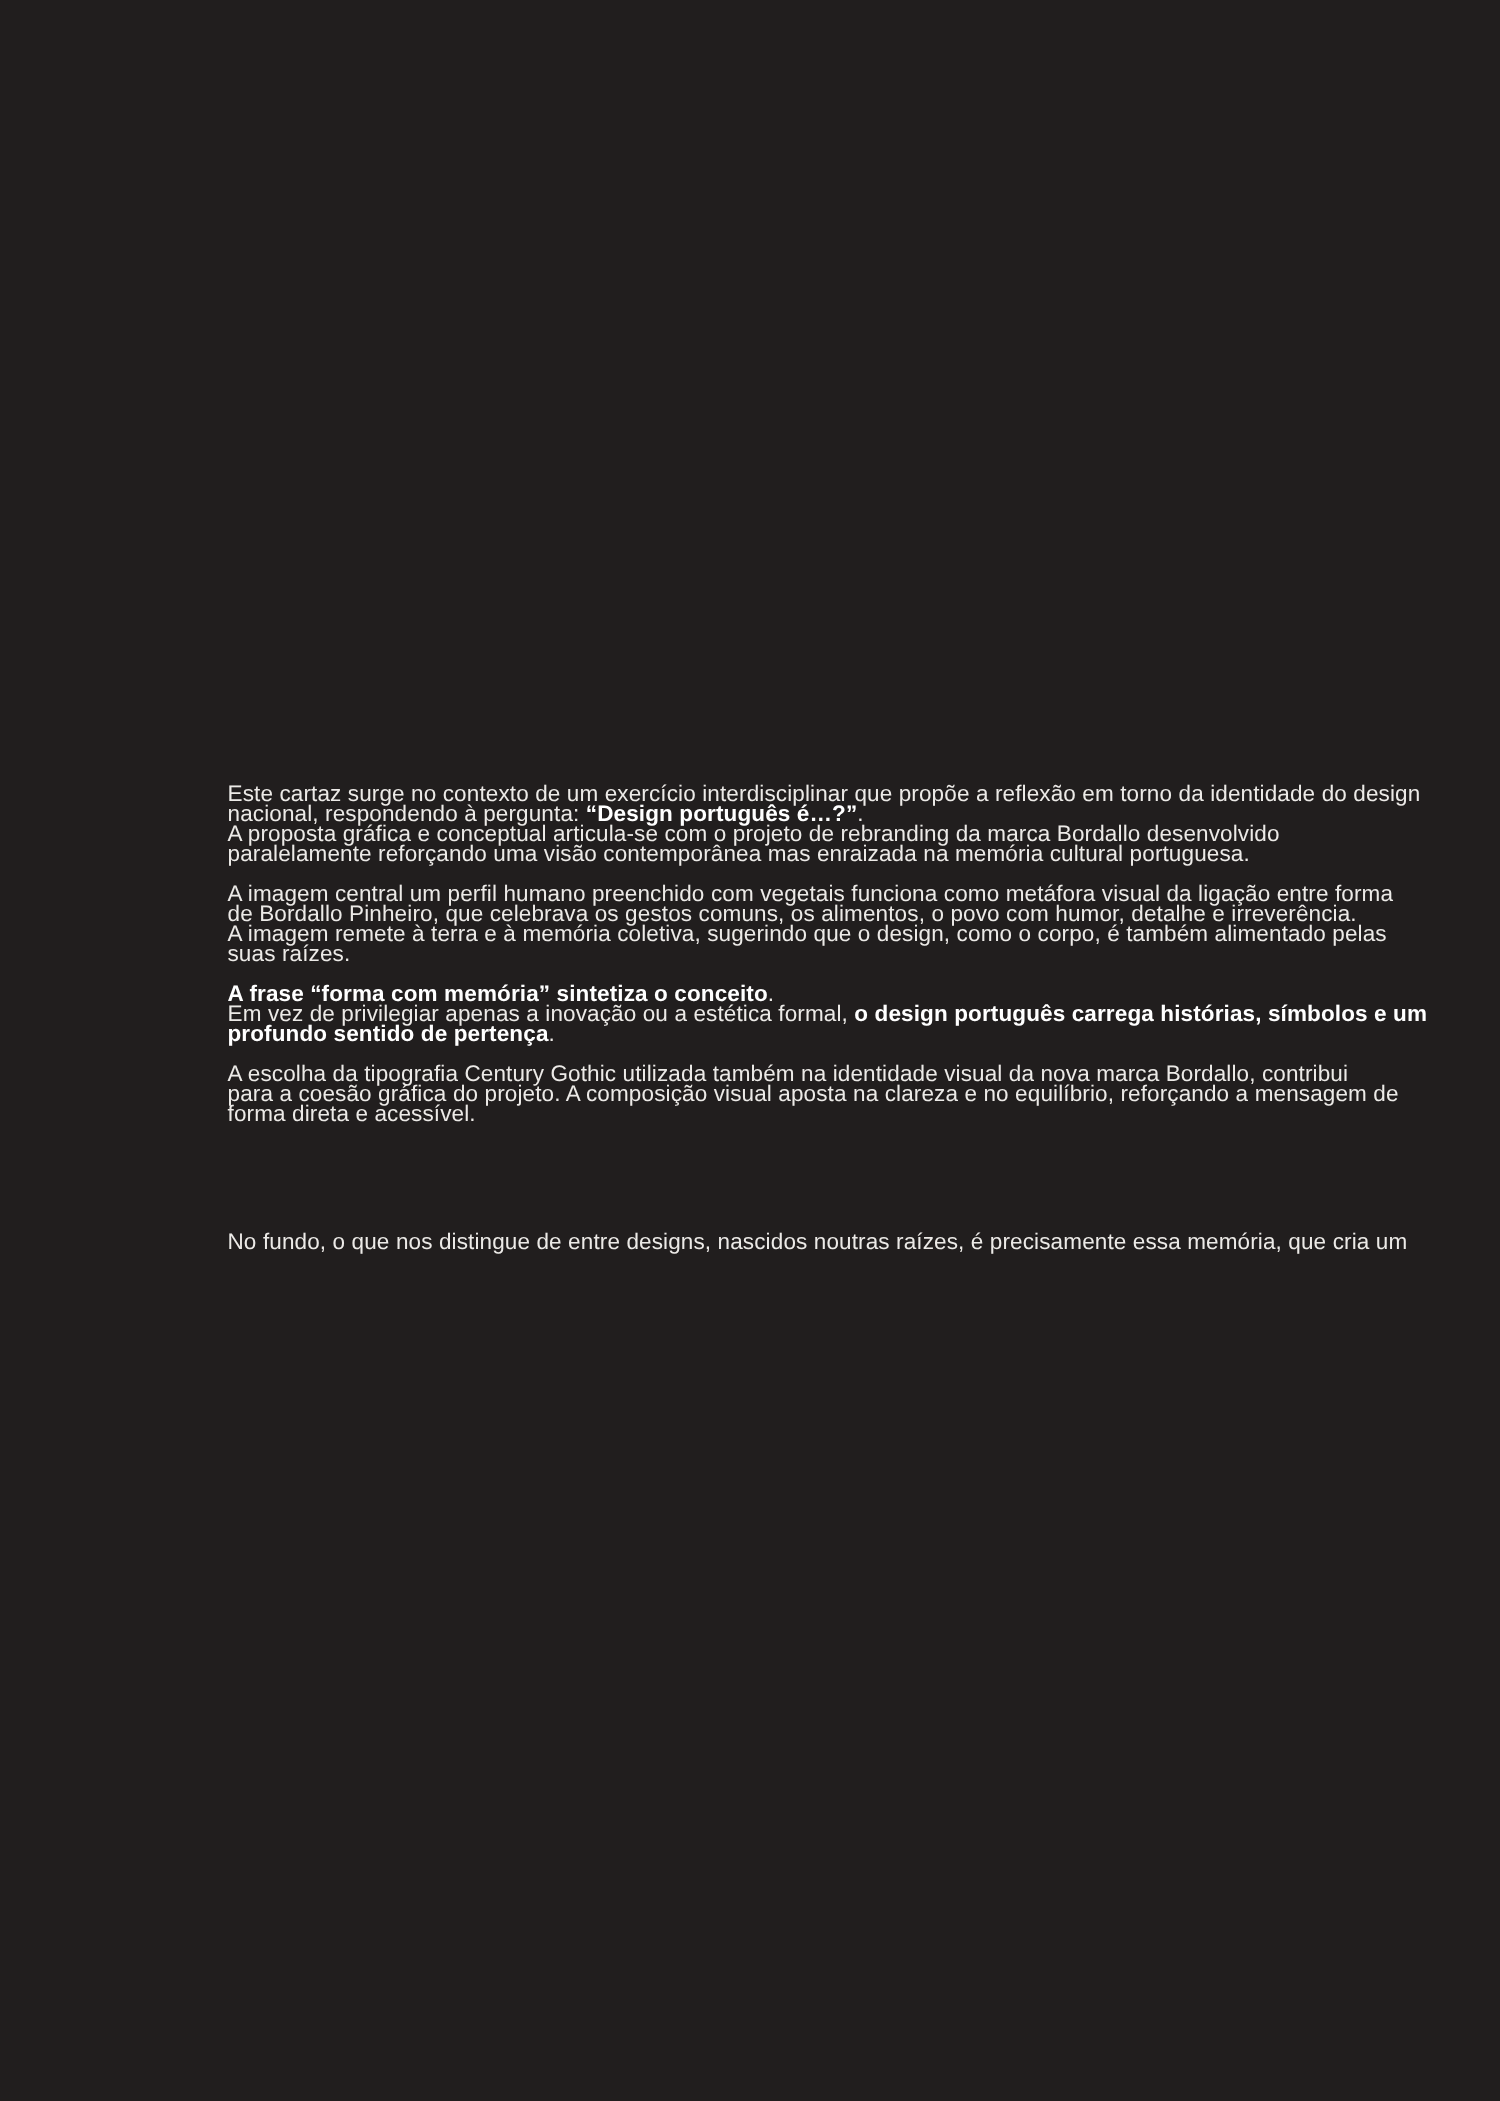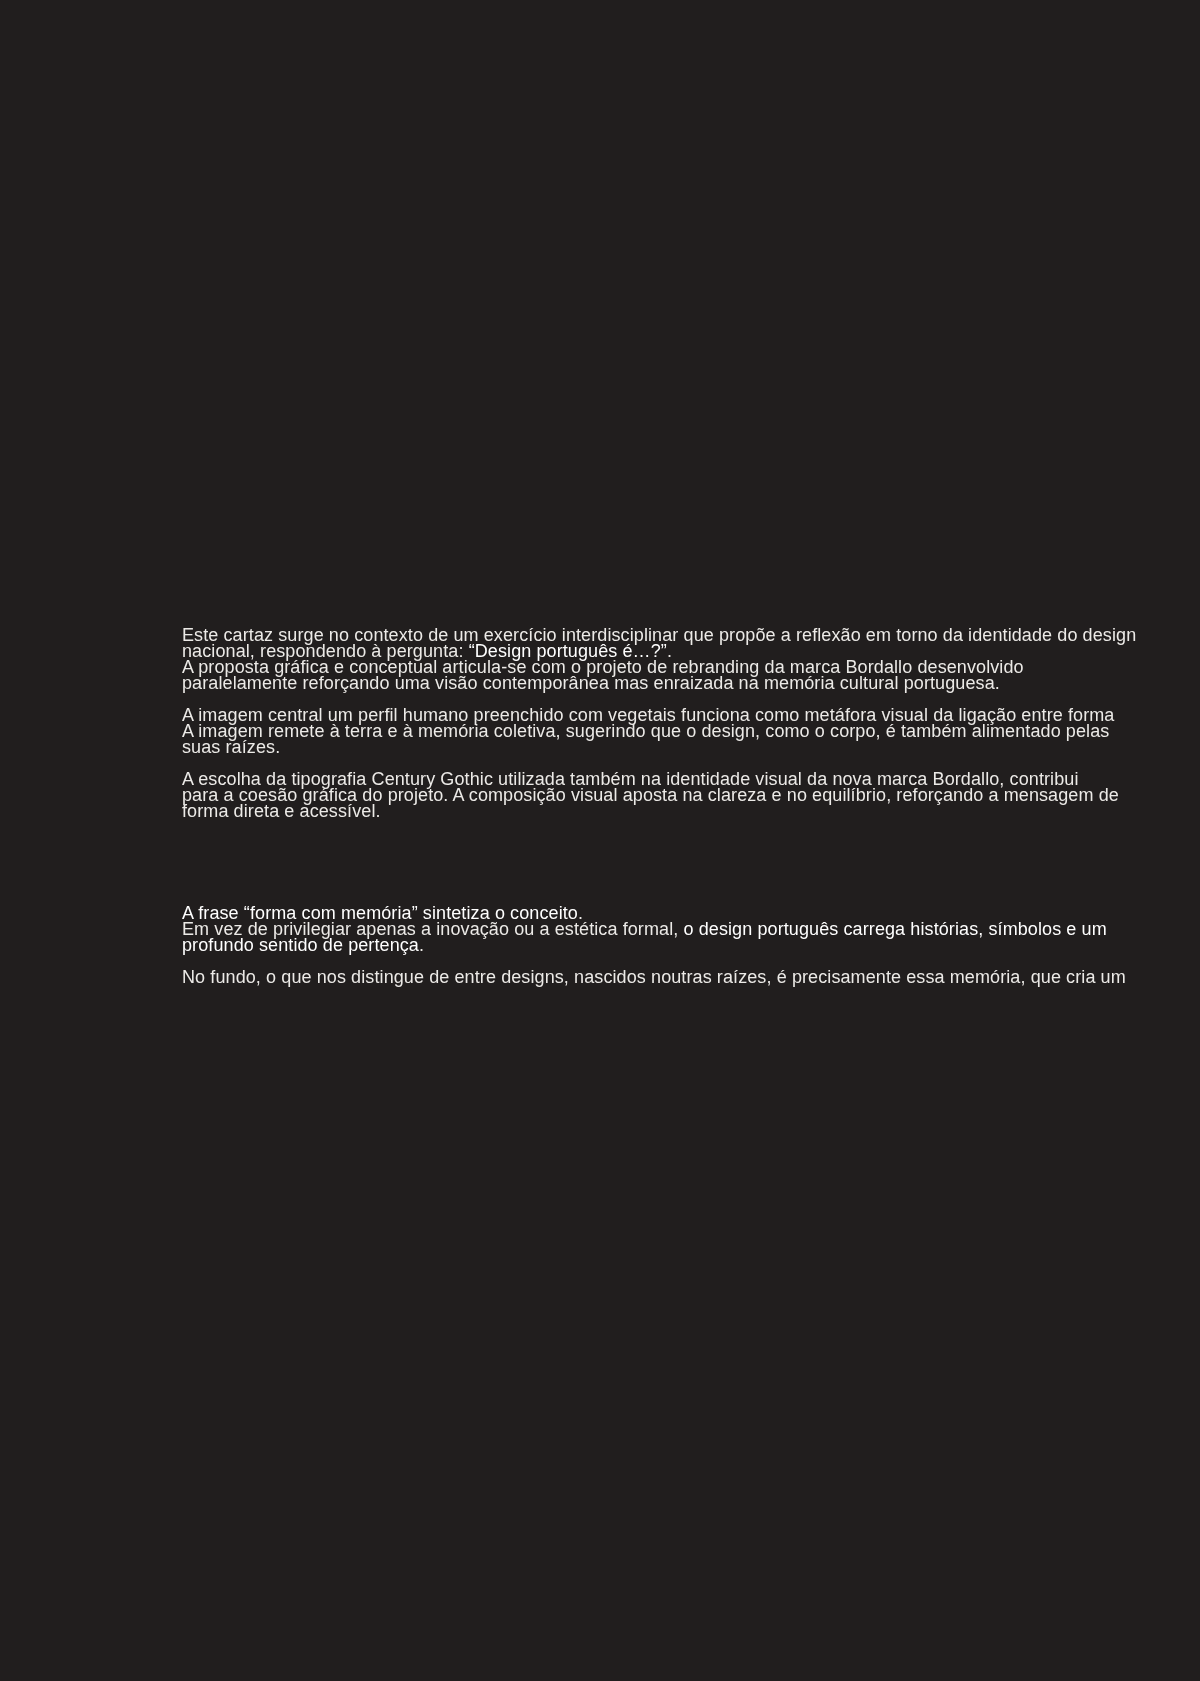--- a/index.html
+++ b/index.html
@@ -28,51 +28,52 @@
   }
   .para.gap-large {
     margin-bottom: 86px;
   }
   .line {
     height: 16px;
     line-height: 16px;
     white-space: nowrap;
   }
   .b {
-    font-weight: 400;
+    font-weight: 700;
     color: #ffffff;
   }
 </style>
 </head>
 <body>
 
 <div class="text-block">
 
   <div class="para">
     <div class="line"><span>Este cartaz surge no contexto de um exercício interdisciplinar que propõe a reflexão em torno da identidade do design</span></div>
     <div class="line"><span>nacional, respondendo à pergunta: </span><span class="b">“Design português é…?”</span><span>.</span></div>
     <div class="line"><span>A proposta gráfica e conceptual articula-se com o projeto de rebranding da marca Bordallo desenvolvido</span></div>
     <div class="line"><span>paralelamente reforçando uma visão contemporânea mas enraizada na memória cultural portuguesa.</span></div>
   </div>
 
   <div class="para">
     <div class="line"><span>A imagem central um perfil humano preenchido com vegetais funciona como metáfora visual da ligação entre forma</span></div>
+    <div class="line"><span>de Bordallo Pinheiro, que celebrava os gestos comuns, os alimentos, o povo com humor, detalhe e irreverência.</span></div>
     <div class="line"><span>A imagem remete à terra e à memória coletiva, sugerindo que o design, como o corpo, é também alimentado pelas</span></div>
     <div class="line"><span>suas raízes.</span></div>
+  </div>
+
+  <div class="para">
+    <div class="line"><span class="b">A frase “forma com memória” sintetiza o conceito</span><span>.</span></div>
+    <div class="line"><span>Em vez de privilegiar apenas a inovação ou a estética formal, </span><span class="b">o design português carrega histórias, símbolos e um</span></div>
+    <div class="line"><span class="b">profundo sentido de pertença</span><span>.</span></div>
   </div>
 
   <div class="para gap-large">
     <div class="line"><span>A escolha da tipografia Century Gothic utilizada também na identidade visual da nova marca Bordallo, contribui</span></div>
     <div class="line"><span>para a coesão gráfica do projeto. A composição visual aposta na clareza e no equilíbrio, reforçando a mensagem de</span></div>
     <div class="line"><span>forma direta e acessível.</span></div>
   </div>
 
   <div class="para">
-    <div class="line"><span class="b">A frase “forma com memória” sintetiza o conceito</span><span>.</span></div>
-    <div class="line"><span>Em vez de privilegiar apenas a inovação ou a estética formal, </span><span class="b">o design português carrega histórias, símbolos e um</span></div>
-    <div class="line"><span class="b">profundo sentido de pertença</span><span>.</span></div>
-  </div>
-
-  <div class="para">
     <div class="line"><span>No fundo, o que nos distingue de entre designs, nascidos noutras raízes, é precisamente essa memória, que cria um</span></div>
   </div>
 
 </div>
 
 </body></html>

